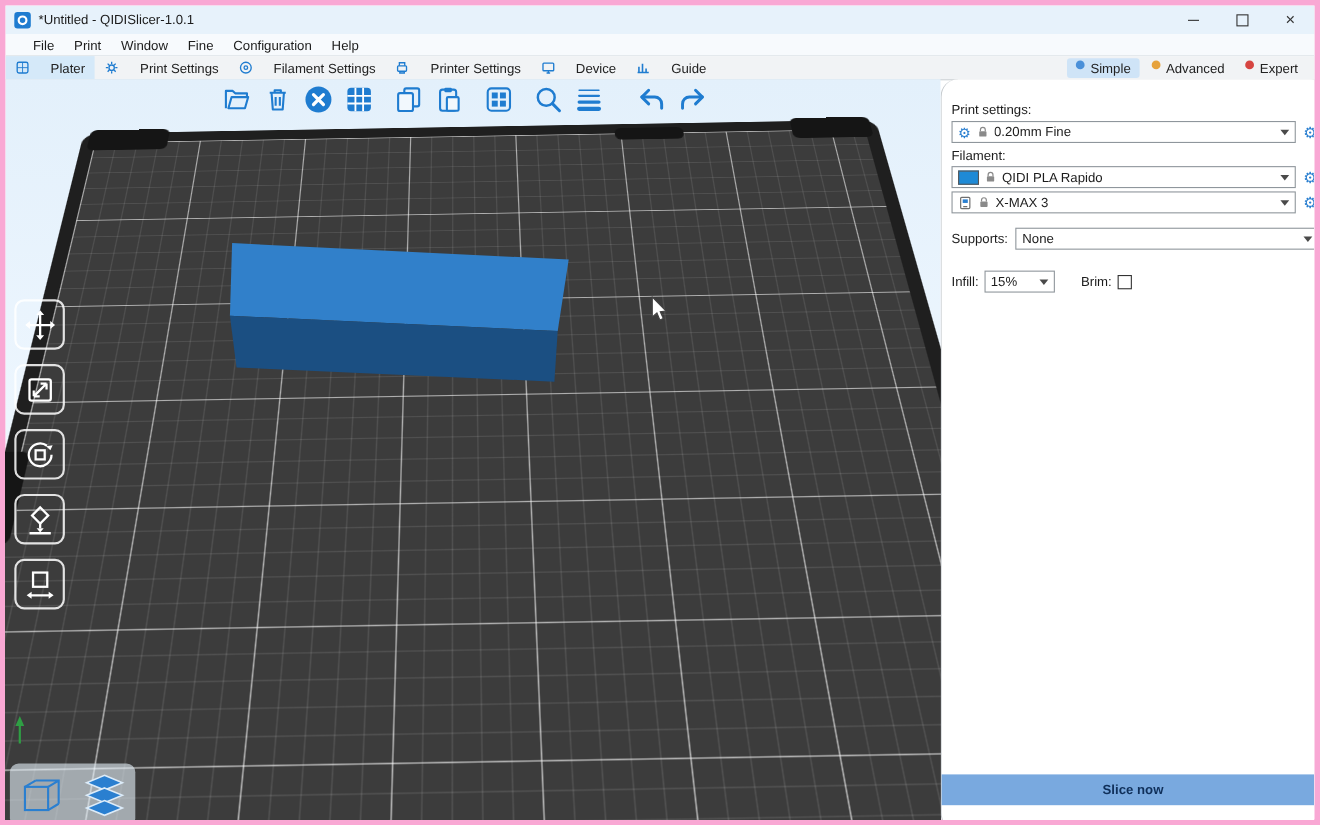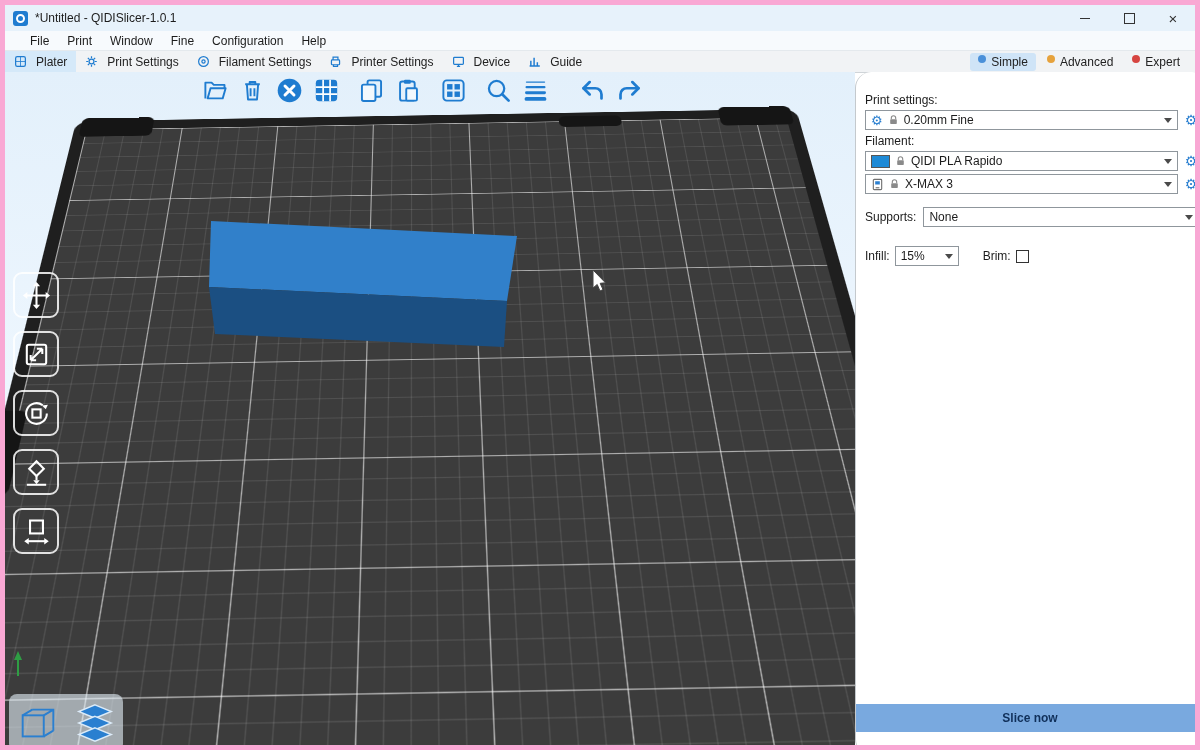--- a/index.html
+++ b/index.html
@@ -17,21 +17,21 @@
   .glyph-max{width:9px;height:9px;border:1px solid #333;display:block;}
 
   
   .menubar{height:19px;background:#f7fafd;display:flex;align-items:center;font-size:12px;color:#1c1c1c;
     border-bottom:1px solid #e4e9ed;padding-left:16px;}
   .menu-item{padding:0 9px;height:100%;display:flex;align-items:center;}
 
   
   .tabbar{height:21px;background:#f1f3f5;display:flex;align-items:center;border-bottom:1px solid #cfd4d8;
     font-size:12px;color:#222;}
-  .tab{display:flex;align-items:center;gap:9px;padding:0 9px;height:100%;}
+  .tab{display:flex;align-items:center;gap:19px;padding:0 9px;height:100%;}
   .tab.active{background:#d5e9f9;}
   .tab svg{width:13px;height:13px;flex:none;}
   .modes{margin-left:auto;display:flex;align-items:center;gap:3px;padding-right:7px;}
   .mode{display:flex;align-items:flex-start;gap:5px;padding:2px 8px;border-radius:3px;}
   .mode.active{background:#cfe4f7;}
   .dot{width:8px;height:8px;border-radius:50%;flex:none;}
   .dot-0{background:#4a90d9;}.dot-1{background:#e6a23c;}.dot-2{background:#d64541;}
 
   
   .viewport{position:absolute;left:0;top:67px;width:850px;height:683px;overflow:hidden;

